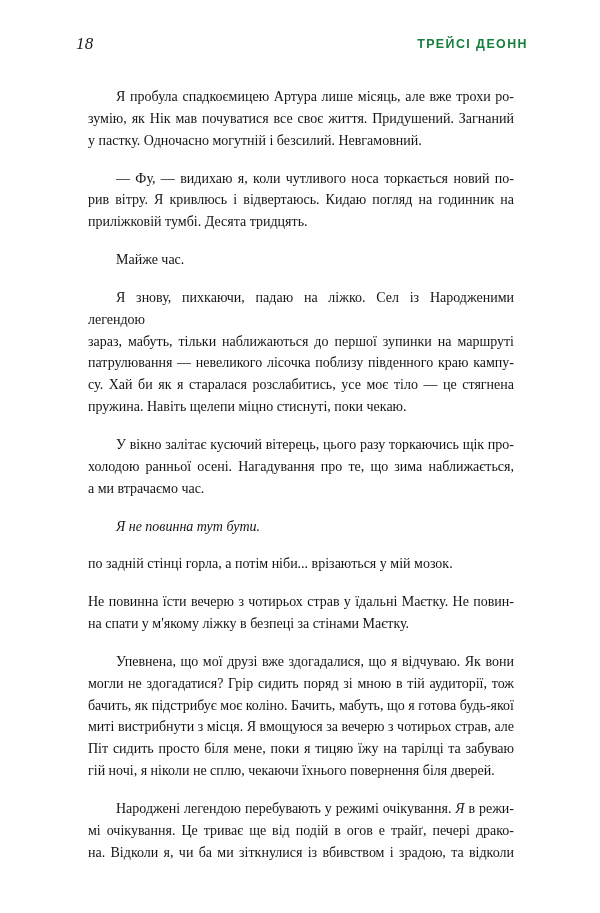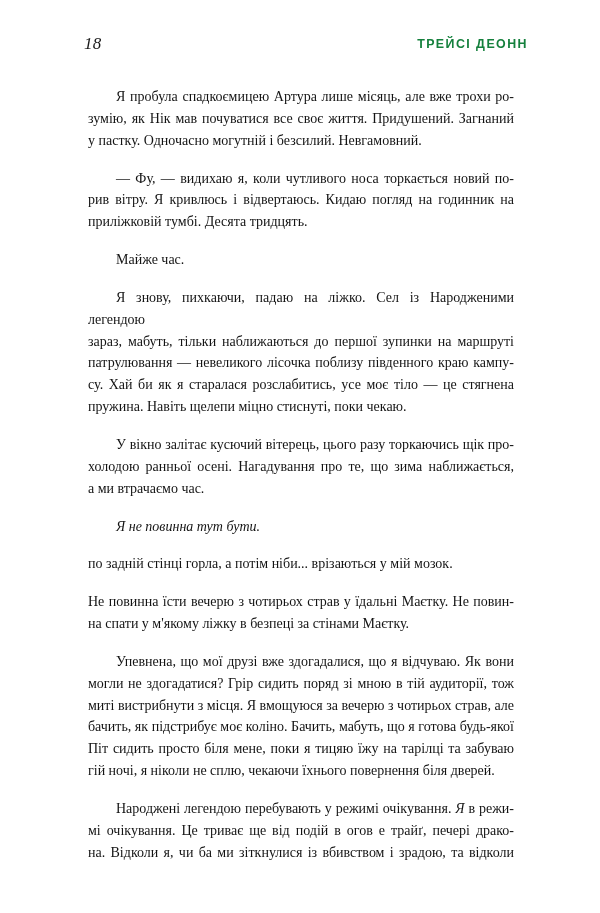--- a/index.html
+++ b/index.html
@@ -27,21 +27,21 @@
   
   .running-head {
     position: absolute;
     left: 72px;
     top: 34px;
     width: 456px;
     height: 22px;
   }
   .folio {
     position: absolute;
-    left: 12px;
+    left: 4px;
     top: 0;
     font-style: italic;
     font-size: 17px;
     letter-spacing: 0.3px;
     color: #1a1a1a;
   }
   .head-title {
     position: absolute;
     left: 0;
     top: 3px;
@@ -144,22 +144,22 @@
     </p>
 
     <p class="para">
       <span class="ln just">Не повинна їсти вечерю з чотирьох страв у їдальні Маєтку. Не повин-</span>
       <span class="ln last">на спати у м'якому ліжку в безпеці за стінами Маєтку.</span>
     </p>
 
     <p class="para">
       <span class="ln just"><span class="indent"></span>Упевнена, що мої друзі вже здогадалися, що я відчуваю. Як вони</span>
       <span class="ln just">могли не здогадатися? Грір сидить поряд зі мною в тій аудиторії, тож</span>
+      <span class="ln just">бачить, як підстрибує моє коліно. Бачить, мабуть, що я готова будь-якої</span>
       <span class="ln just">миті вистрибнути з місця. Я вмощуюся за вечерю з чотирьох страв, але</span>
-      <span class="ln just">бачить, як підстрибує моє коліно. Бачить, мабуть, що я готова будь-якої</span>
       <span class="ln just">Піт сидить просто біля мене, поки я тицяю їжу на тарілці та забуваю</span>
       <span class="ln last">гій ночі, я ніколи не сплю, чекаючи їхнього повернення біля дверей.</span>
     </p>
 
     <p class="para">
       <span class="ln just"><span class="indent"></span>Народжені легендою перебувають у режимі очікування. <em>Я</em> в режи-</span>
       <span class="ln just">мі очікування. Це триває ще від подій в огов е трайґ, печері драко-</span>
       <span class="ln just">на. Відколи я, чи ба ми зіткнулися із вбивством і зрадою, та відколи</span>
 
     </p>

